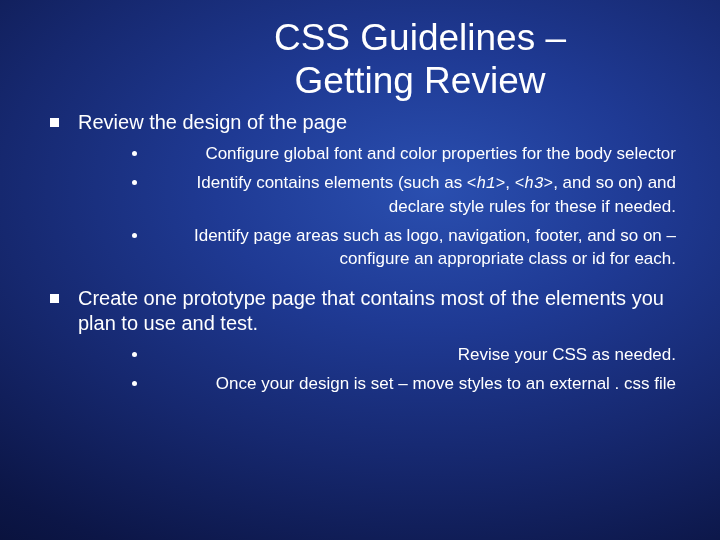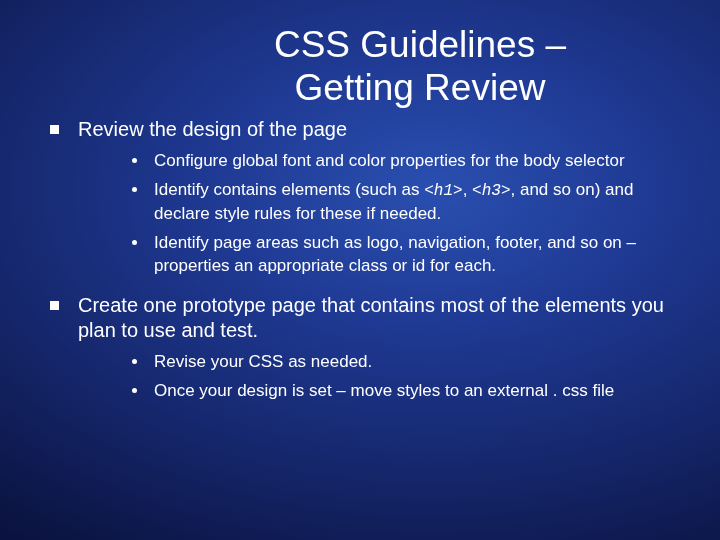--- a/index.html
+++ b/index.html
@@ -17,21 +17,21 @@
       #0c1647 75%,
       #050a28 100%);
     font-family: Verdana, Geneva, sans-serif;
     color: #ffffff;
   }
   .slide {
     width: 720px;
     height: 420px;
     position: relative;
     box-sizing: border-box;
-    padding: 24px 40px 20px 40px;
+    padding: 17px 40px 20px 40px;
   }
   .title {
     font-family: Arial, Helvetica, sans-serif;
     font-size: 37px;
     font-weight: 400;
     text-align: center;
     line-height: 1.15;
     margin: 0 0 8px 0;
     padding-left: 120px;
   }
@@ -54,20 +54,21 @@
     left: 6px;
     top: 8px;
     width: 9px;
     height: 9px;
     background: #fff;
   }
   .level2 {
     list-style: none;
     padding: 0;
     margin: 8px 0 16px 50px;
+    text-align: right;
   }
   .level2 > li {
     position: relative;
     padding-left: 26px;
     margin-bottom: 6px;
     font-size: 17px;
     line-height: 1.35;
     color: #fff;
   }
   .level2 > li::before {
@@ -98,21 +99,21 @@
 
   <ul class="level1">
 
     <li>
       <span>Review the design of the page</span>
       <ul class="level2">
         <li>Configure global font and color properties for the body selector</li>
         <li>
           <span> Identify contains elements (such as </span><span class="code">&lt;h1&gt;</span><span>, </span><span class="code">&lt;h3&gt;</span><span>,  and so on) and declare style rules for these if needed.</span>
         </li>
-        <li> Identify page areas such as logo, navigation, footer, and so on – properties an appropriate class or id for each.</li>
+        <li> Identify page areas such as logo, navigation, footer, and so on – configure an appropriate class or id for each.</li>
       </ul>
     </li>
 
     <li>
       <span>Create one prototype page that contains most of the elements you plan to use and test.</span>
       <ul class="level2">
         <li>Revise your CSS as needed.</li>
         <li>Once your design is set – move styles to an external . css file</li>
       </ul>
     </li>

